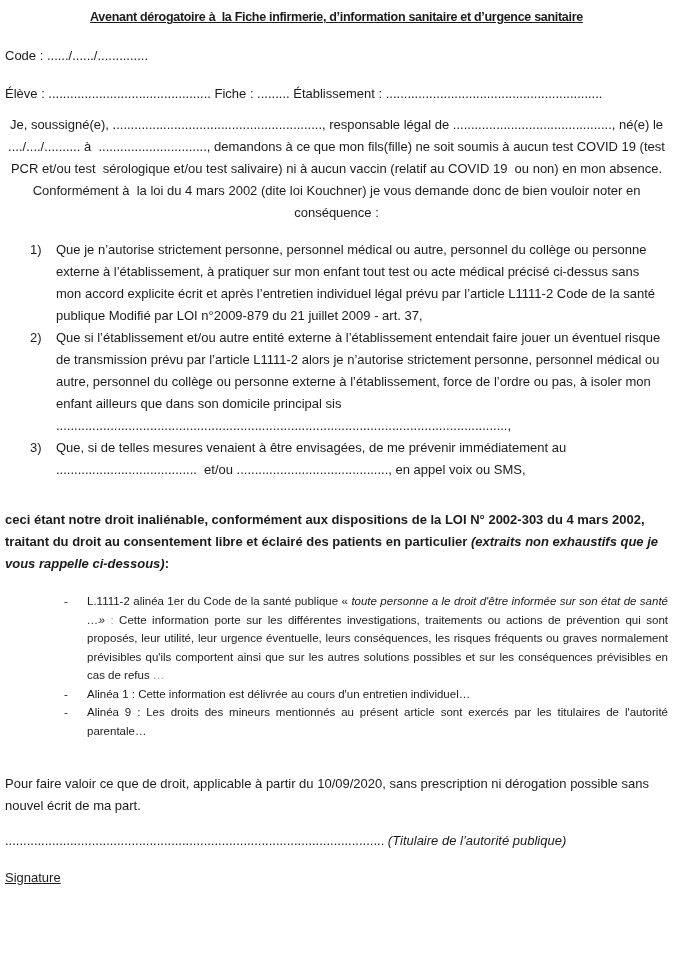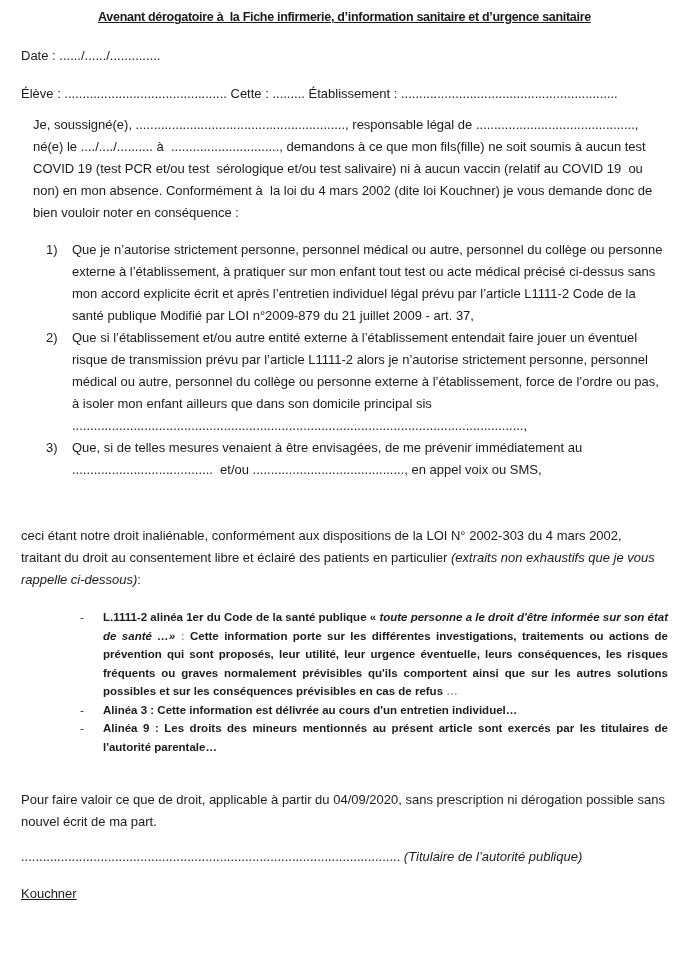--- a/index.html
+++ b/index.html
@@ -2,71 +2,71 @@
 <html><head>
 <meta charset="utf-8">
 <style>
   html,body{margin:0;padding:0;background:#e8e8e8;}
   .page{
     position:relative;
     width:681px;height:960px;
     margin:0 auto;
     background:#ffffff;
     box-sizing:border-box;
-    padding:6px 13px 0 21px;
+    padding:6px 13px 0 5px;
     font-family:"Liberation Sans","DejaVu Sans",sans-serif;
     font-size:13px;
     line-height:22px;
     color:#1b1b1b;
     overflow:hidden;
   }
   .title{
     text-align:center;
     font-weight:bold;
     font-size:12.5px;
     letter-spacing:-0.3px;
     margin:0 0 17px 0;
   }
   .title span{text-decoration:underline;}
   .date-line{margin:0 0 16px 0;}
   .identity-line{margin:0 0 9px 0;}
-  .intro{margin:0 0 15px 12px; text-align:left;}
+  .intro{margin:0 0 15px 0; text-align:center;}
   .numlist{margin:0;}
   .numitem{display:flex;}
   .numitem .num{flex:none;width:26px;margin-left:25px;}
   .numitem .itext{flex:1;}
-  .law-para{margin:44px 0 0 0;}
+  .law-para{margin:28px 0 0 0;font-weight:bold;}
   .extracts{margin:17px 0 0 0;}
   .extract{
     position:relative;
     padding-left:82px;
     font-size:11.5px;
     line-height:18.5px;
   }
   .extract .dash{position:absolute;left:59px;top:0;}
-  .extract .etext{text-align:justify;font-weight:bold;}
+  .extract .etext{text-align:justify;}
   .closing{margin:33px 0 0 0;}
   .signatory{margin:13px 0 0 0;}
   .signature{margin:15px 0 0 0;}
   .signature span{text-decoration:underline;}
   .it{font-style:italic;}
   .faint{color:#9a9a9a;}
 </style>
 </head>
 <body>
 
 <div class="page">
 
   <div class="title">
     <span>Avenant dérogatoire à&nbsp; la Fiche infirmerie, d’information sanitaire et d’urgence sanitaire</span>
   </div>
 
-  <div class="date-line">Date : ....../....../..............</div>
+  <div class="date-line">Code : ....../....../..............</div>
 
-  <div class="identity-line">Élève : ............................................. Cette : ......... Établissement : ............................................................</div>
+  <div class="identity-line">Élève : ............................................. Fiche : ......... Établissement : ............................................................</div>
 
   <div class="intro">Je, soussigné(e), .........................................................., responsable légal de ............................................, né(e) le ..../..../.......... à&nbsp; .............................., demandons à ce que mon fils(fille) ne soit soumis à aucun test COVID 19 (test PCR et/ou test&nbsp; sérologique et/ou test salivaire) ni à aucun vaccin (relatif au COVID 19&nbsp; ou non) en mon absence. Conformément à&nbsp; la loi du 4 mars 2002 (dite loi Kouchner) je vous demande donc de bien vouloir noter en conséquence :</div>
 
   <div class="numlist">
     <div class="numitem">
       <span class="num">1)</span>
       <span class="itext">Que je n’autorise strictement personne, personnel médical ou autre, personnel du collège ou personne externe à l’établissement, à pratiquer sur mon enfant tout test ou acte médical précisé ci-dessus sans mon accord explicite écrit et après l’entretien individuel légal prévu par l’article L1111-2 Code de la santé publique Modifié par LOI n°2009-879 du 21 juillet 2009 - art. 37,</span>
     </div>
     <div class="numitem">
       <span class="num">2)</span>
@@ -84,31 +84,31 @@
 
   <div class="extracts">
     <div class="extract">
       <span class="dash">-</span>
       <div class="etext">
         <span>L.1111-2 alinéa 1er du Code de la santé publique « </span><span class="it">toute personne a le droit d'être informée sur son état de santé …»</span><span class="faint"> :</span><span>  Cette information porte sur les différentes investigations, traitements ou actions de prévention qui sont proposés, leur utilité, leur urgence éventuelle, leurs conséquences, les risques fréquents ou graves normalement prévisibles qu'ils comportent ainsi que sur les autres solutions possibles et sur les conséquences prévisibles en cas de refus </span><span class="faint">…</span>
       </div>
     </div>
     <div class="extract">
       <span class="dash">-</span>
-      <div class="etext">Alinéa 3 : Cette information est délivrée au cours d'un entretien individuel…</div>
+      <div class="etext">Alinéa 1 : Cette information est délivrée au cours d'un entretien individuel…</div>
     </div>
     <div class="extract">
       <span class="dash">-</span>
       <div class="etext">Alinéa 9 : Les droits des mineurs mentionnés au présent article sont exercés par les titulaires de l'autorité parentale…</div>
     </div>
   </div>
 
-  <div class="closing">Pour faire valoir ce que de droit, applicable à partir du 04/09/2020, sans prescription ni dérogation possible sans nouvel écrit de ma part.</div>
+  <div class="closing">Pour faire valoir ce que de droit, applicable à partir du 10/09/2020, sans prescription ni dérogation possible sans nouvel écrit de ma part.</div>
 
   <div class="signatory">
     <span>.........................................................................................................</span><span class="it"> (Titulaire de l’autorité publique)</span>
   </div>
 
   <div class="signature">
-    <span>Kouchner</span>
+    <span>Signature</span>
   </div>
 
 </div>
 
 </body></html>

